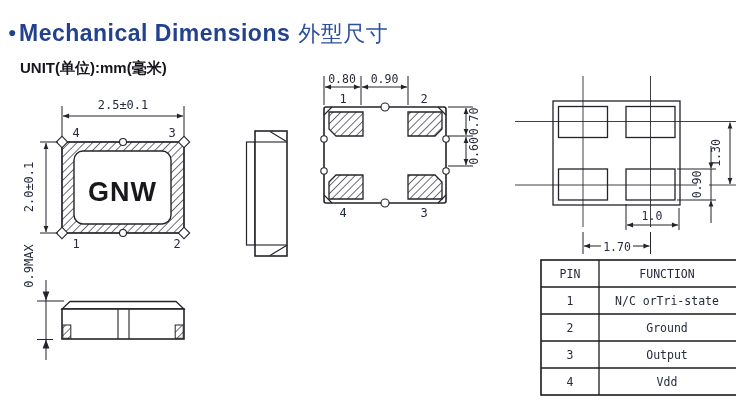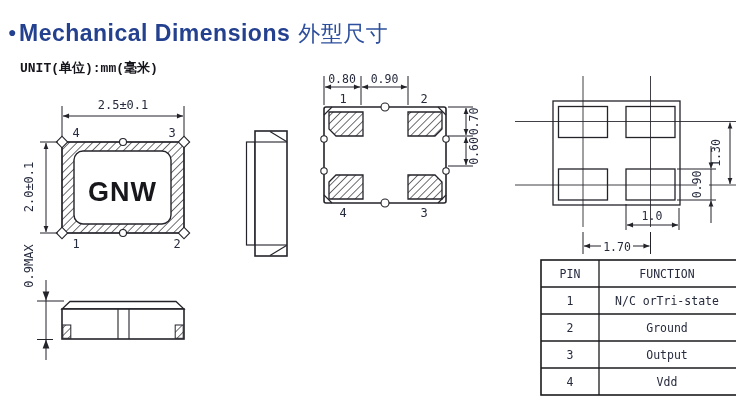--- a/index.html
+++ b/index.html
@@ -2,22 +2,22 @@
 <html><head>
 <meta charset="utf-8">
 <style>
   html,body{margin:0;padding:0;background:#ffffff;}
   #page{position:relative;width:736px;height:400px;background:#ffffff;overflow:hidden;
         font-family:"Liberation Sans",sans-serif;margin-top:9px;}
   .title{position:absolute;left:8px;top:10px;color:#24418f;font-weight:bold;font-size:23px;
          letter-spacing:0.5px;white-space:nowrap;}
   .bullet{font-size:14px;vertical-align:4px;margin-right:2px;}
   .t-zh{font-weight:normal;font-size:22px;color:#2d4f9e;margin-left:8px;}
-  .unit{position:absolute;left:20px;top:50px;font-family:Liberation Mono, monospace;
-        font-size:13px;font-weight:bold;color:#15151c;}
+  .unit{position:absolute;left:20px;top:50px;font-family:Liberation Sans, sans-serif;
+        font-size:15px;font-weight:bold;color:#15151c;}
   svg{position:absolute;left:0;top:0;}
   .ln{stroke:#23232a;stroke-width:1.1;fill:none;}
   .cl{stroke:#2a2a31;stroke-width:0.9;fill:none;}
   .dim{stroke:#23232a;stroke-width:1;fill:none;}
   .cad{font-family:"DejaVu Sans Mono",monospace;font-size:12px;fill:#262b3d;}
   .cads{font-family:"DejaVu Sans Mono",monospace;font-size:11.5px;fill:#262b3d;}
   .gnw{font-family:"Liberation Sans",sans-serif;font-weight:bold;font-size:27px;
        fill:#17171c;letter-spacing:1px;}
 </style>
 </head>

